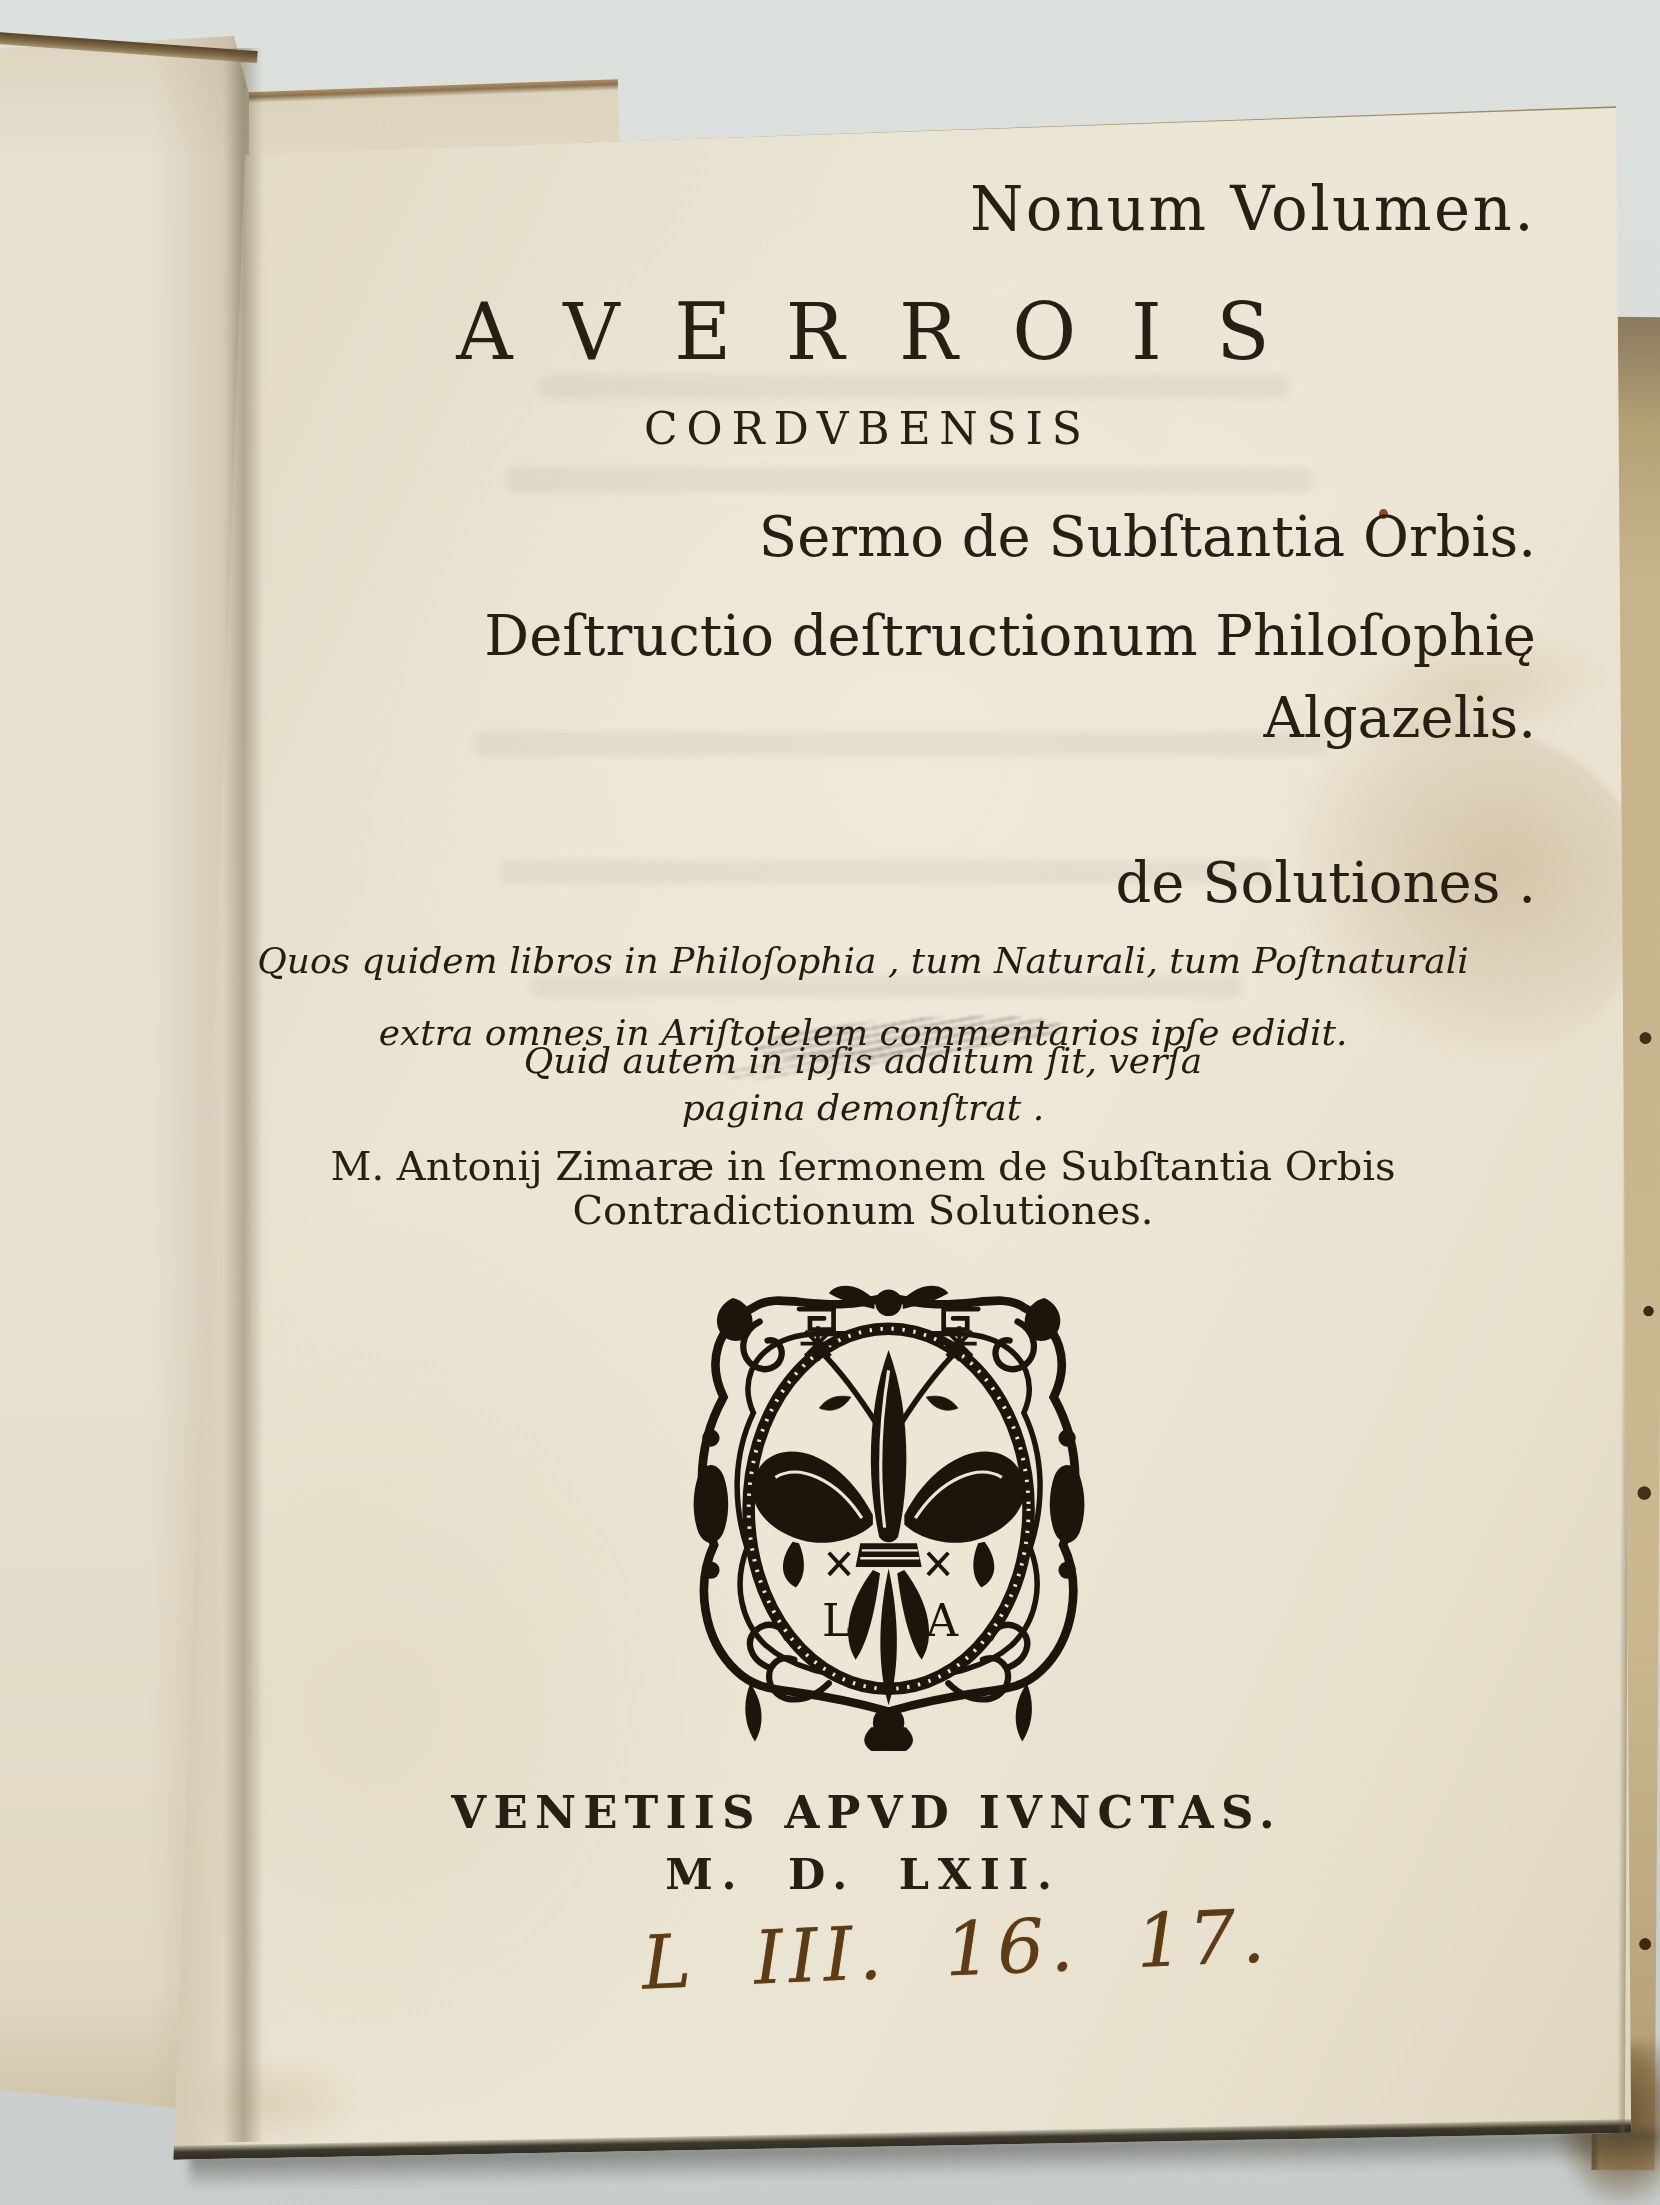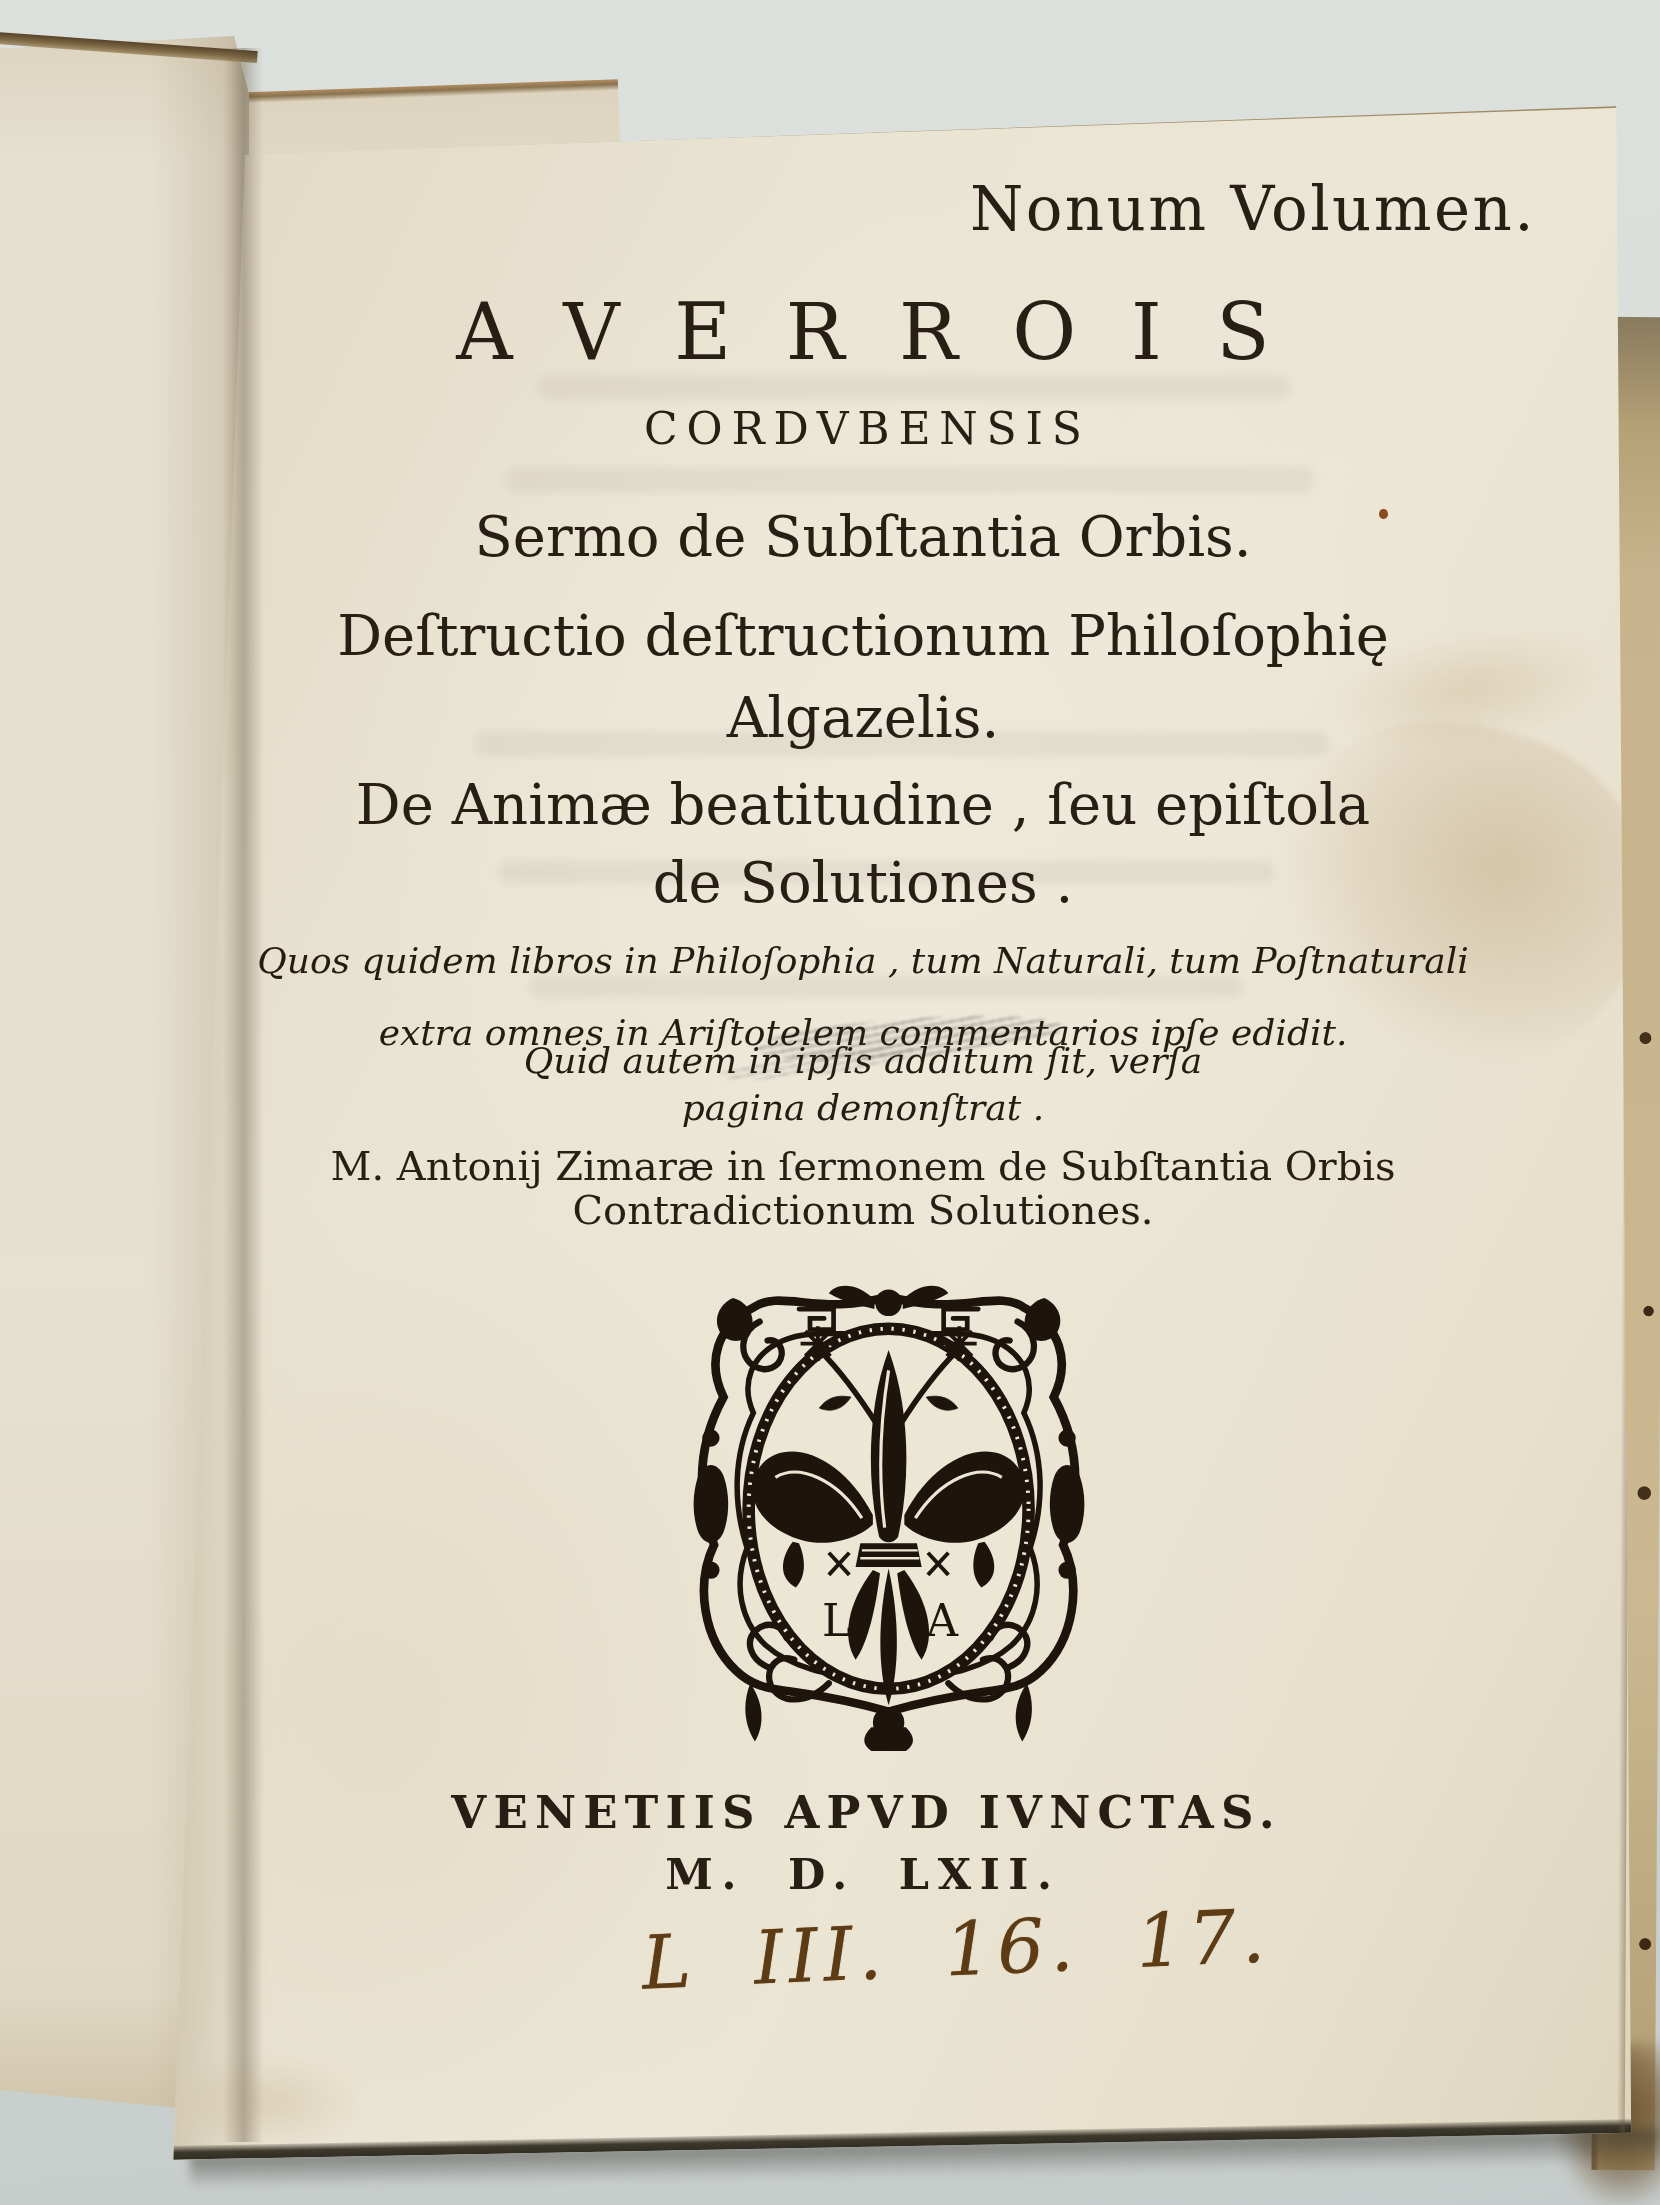--- a/index.html
+++ b/index.html
@@ -103,21 +103,21 @@
   .pencil-smudge2{
     left:554px;top:954px;width:198px;height:20.6px;
     background:repeating-linear-gradient(-4deg, rgba(68,68,72,.30) 0 1.6px, transparent 1.6px 6.3px);
     filter:blur(1.6px);border-radius:50%;transform:rotate(-7deg);
   }
   
   .pline{position:absolute;left:24px;width:1346px;text-align:center;color:#271f13;white-space:nowrap;}
   .l-nonum      {top:74px;  font-size:61px; letter-spacing:2.4px;text-align:right;}
   .l-averrois   {top:188px;  font-size:78px; letter-spacing:.70em; text-indent:.70em; font-weight:500;}
   .l-cordv      {top:304px;  font-size:44px; letter-spacing:.20em; text-indent:.20em;}
-  .l-work       {font-size:56px;}
+  .l-work       {font-size:56px;text-align:right;}
   .l-sermo      {top:405px;}
   .l-destr      {top:504px;}
   .l-algaz      {top:586px;}
   .l-anima      {top:673px;}
   .l-intel      {top:751px;}
   .l-italic     {font-size:36px;font-style:italic;color:#241c10;}
   .l-it1{top:841px;} .l-it2{top:890px;margin-top:23px;} .l-it3{top:941px;} .l-it4{top:988px;}
   .l-zimara     {font-size:40px;}
   .l-zim1{top:1044px;} .l-zim2{top:1088px;}
   .l-venetiis   {top:1687px; font-size:45px; letter-spacing:.16em; text-indent:.16em; font-weight:600;}
@@ -157,21 +157,20 @@
   <div class="abs pencil-smudge"></div>
   <div class="abs pencil-smudge2"></div>
 
   <div class="pline l-nonum">Nonum Volumen.</div>
   <div class="pline l-averrois">AVERROIS</div>
   <div class="pline l-cordv">CORDVBENSIS</div>
 
   <div class="pline l-work l-sermo">Sermo de Subſtantia Orbis.</div>
   <div class="pline l-work l-destr">Deſtructio deſtructionum Philoſophię</div>
   <div class="pline l-work l-algaz">Algazelis.</div>
-  <div class="pline l-work l-anima">De Animæ beatitudine , ſeu epiſtola</div>
   <div class="pline l-work l-intel">de Solutiones .</div>
 
   <div class="pline l-italic l-it1">Quos quidem libros in Philoſophia , tum Naturali, tum Poſtnaturali</div>
   <div class="pline l-italic l-it2">extra omnes in Ariſtotelem commentarios ipſe edidit.</div>
   <div class="pline l-italic l-it3">Quid autem in ipſis additum ſit, verſa</div>
   <div class="pline l-italic l-it4">pagina demonſtrat .</div>
 
   <div class="pline l-zimara l-zim1">M. Antonij Zimaræ in ſermonem de Subſtantia Orbis</div>
   <div class="pline l-zimara l-zim2">Contradictionum Solutiones.</div>
 

